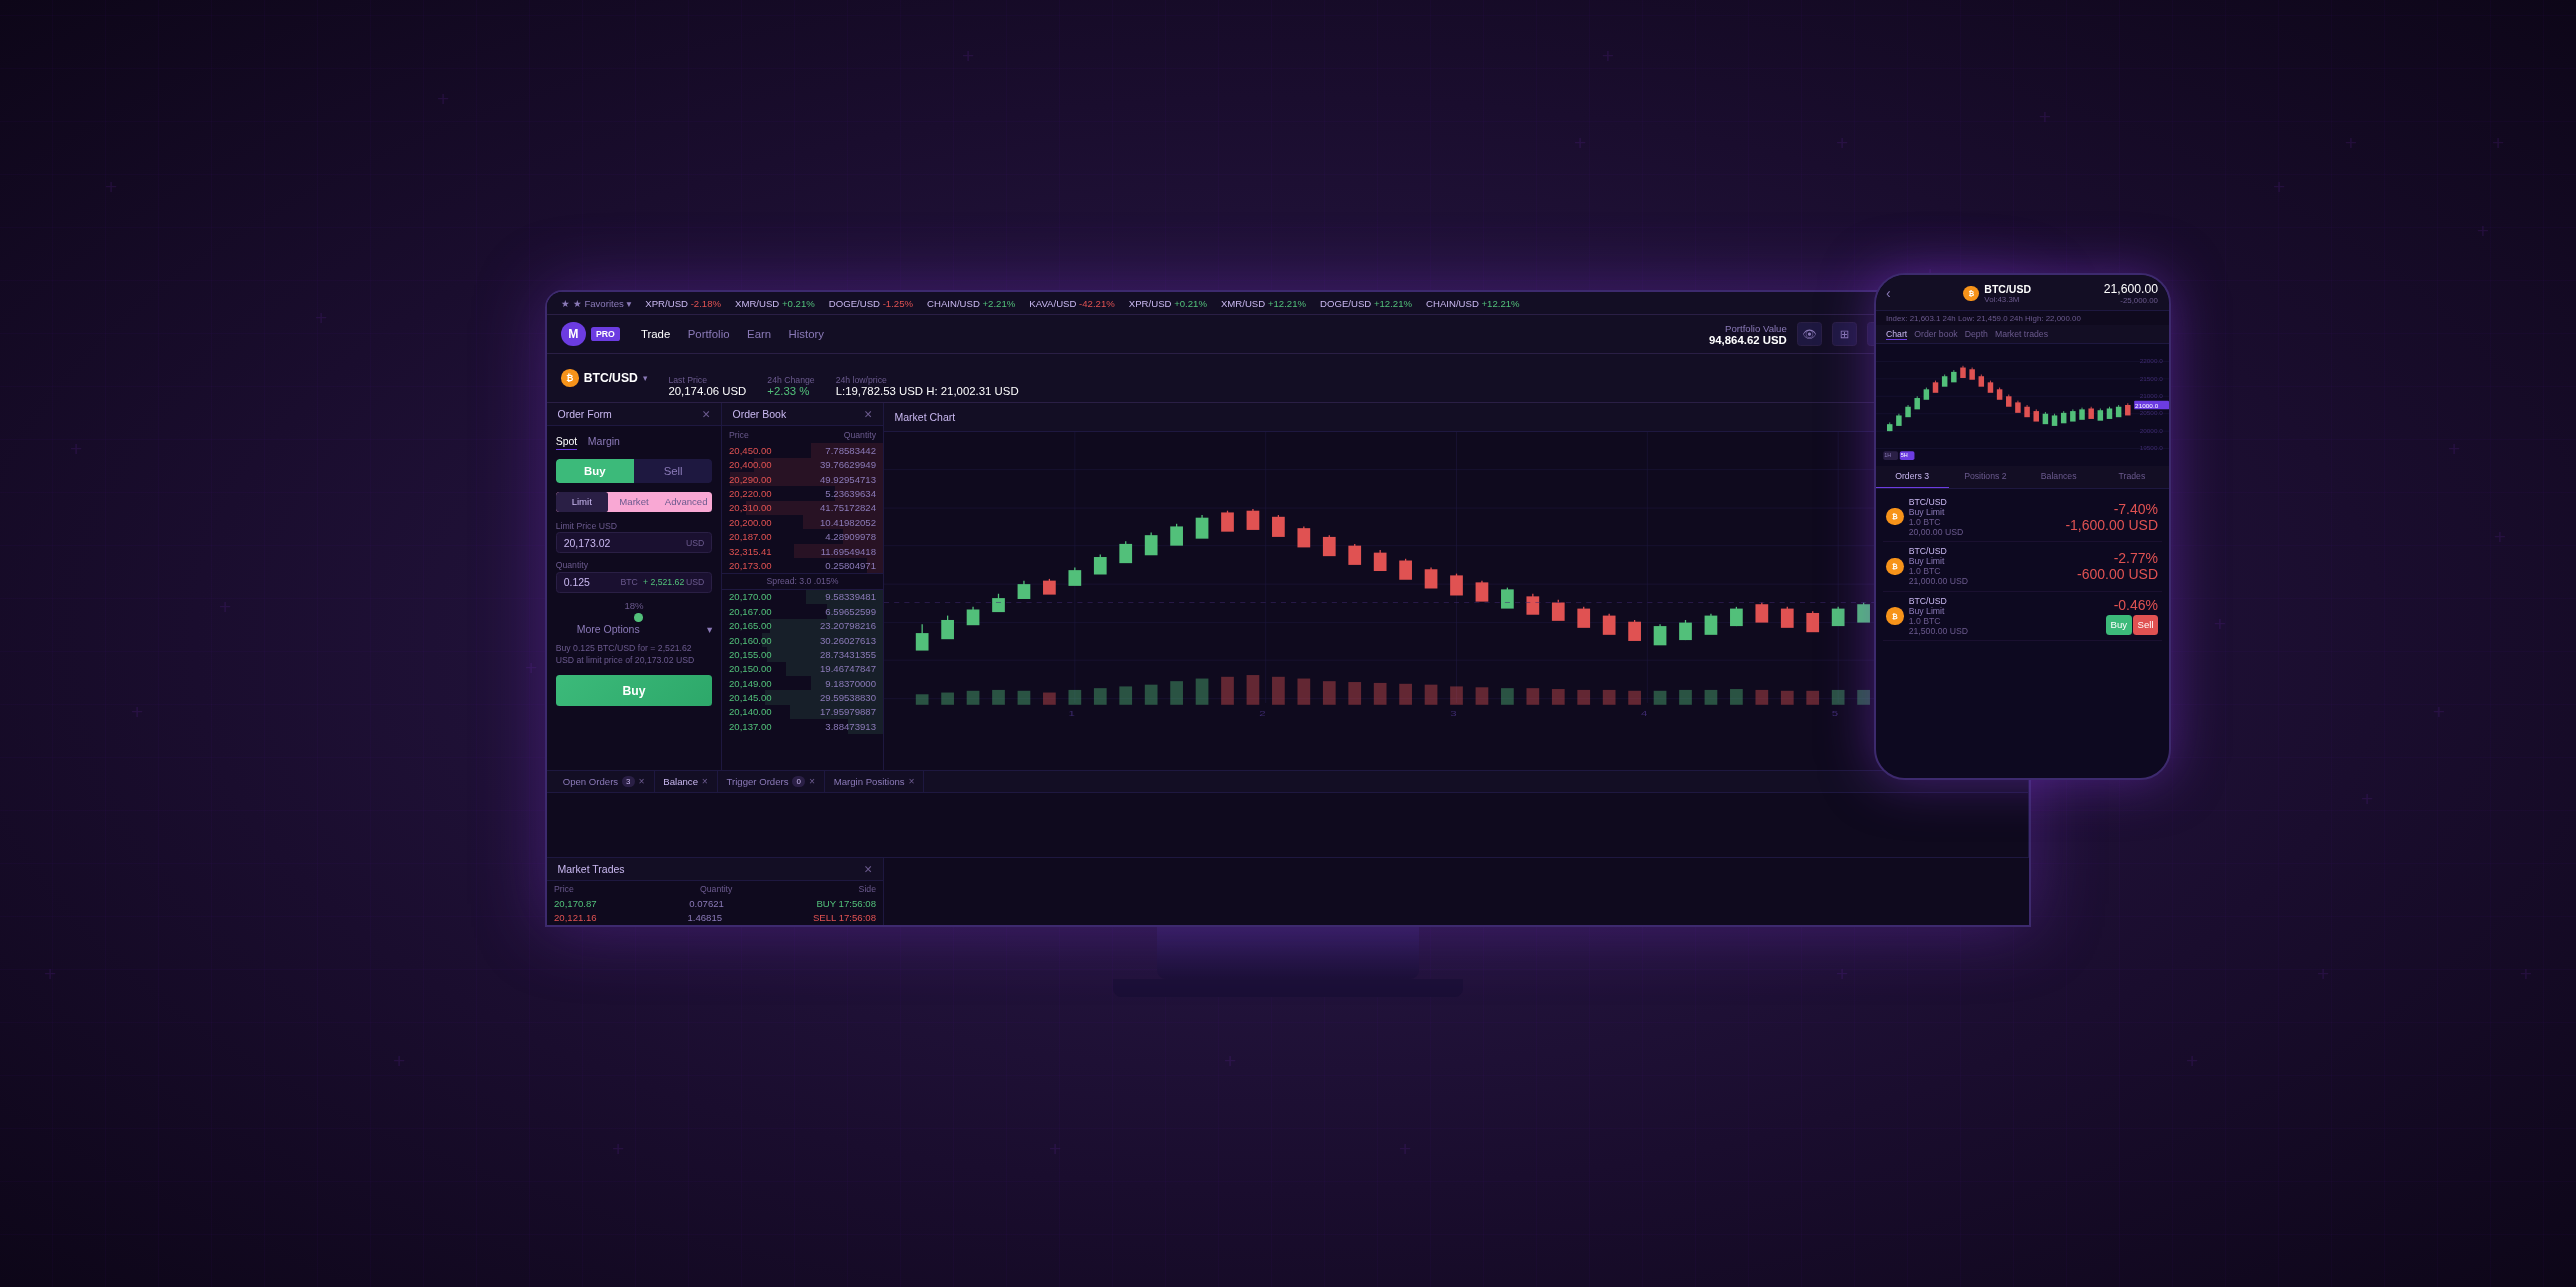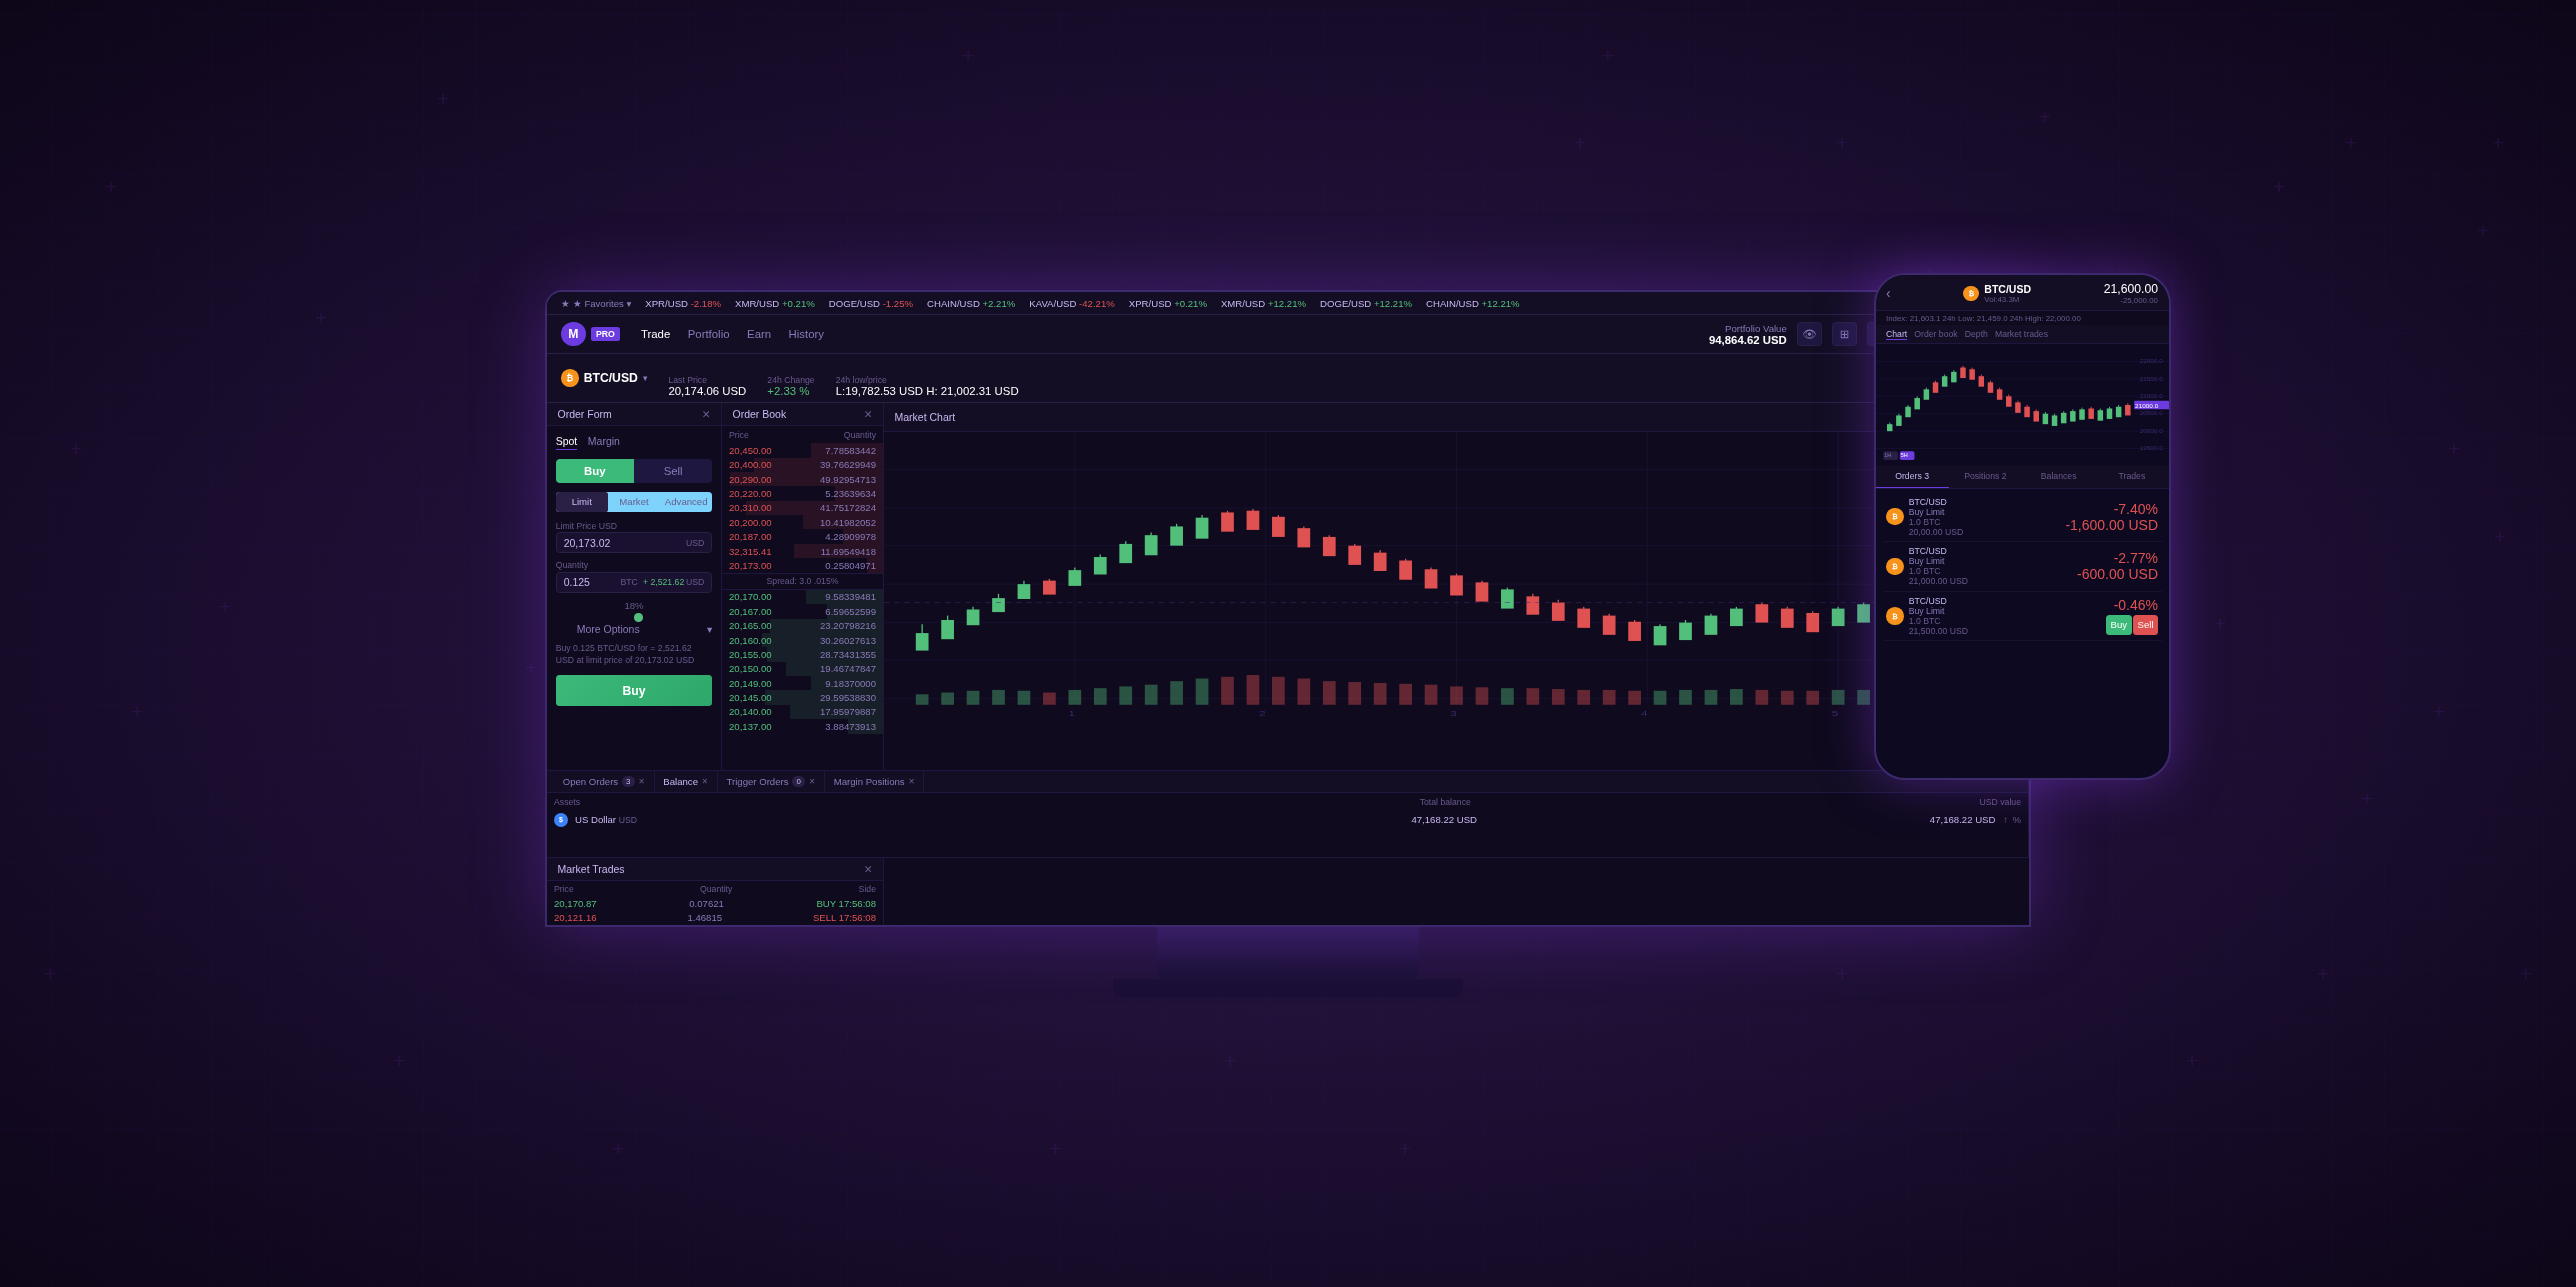--- a/index.html
+++ b/index.html
@@ -274,21 +274,21 @@
       text-align: center;
       padding: 6.1px;
       font-size: 11.4px;
       cursor: pointer;
       border-radius: 0 3.5px 3.5px 0;
     }
     .order-type-tabs {
       display: flex;
       gap: 0;
       margin-bottom: 8.7px;
-      background: #7dd3fc;
+      background: #f9a8d4;
       border-radius: 3.5px;
       overflow: hidden;
     }
     .order-type-tab {
       flex: 1;
       text-align: center;
       padding: 4.4px 3.5px;
       font-size: 9.6px;
       color: #6b5a8e;
       cursor: pointer;
@@ -1206,37 +1206,20 @@
                 </div>
                 <div class="bottom-tab">
                   Trigger Orders <span class="tab-count">0</span>
                   <span class="tab-close">✕</span>
                 </div>
                 <div class="bottom-tab">
                   Margin Positions
                   <span class="tab-close">✕</span>
                 </div>
               </div>
-              <div class="balance-table">
-                <div class="balance-header">
-                  <span style="flex:2">Assets</span>
-                  <span style="flex:3;text-align:right">Total balance</span>
-                  <span style="flex:3;text-align:right">USD value</span>
-                </div>
-                <div class="balance-row">
-                  <div class="usd-dot">$</div>
-                  <span class="balance-asset">US Dollar <span style="color:#6b5a8e;font-size:8.7px">USD</span></span>
-                  <span class="balance-amount">47,168.22 USD</span>
-                  <span class="balance-usd">
-                    47,168.22 USD
-                    <span style="margin-left:5.2px;cursor:pointer;color:#6b5a8e">↑</span>
-                    <span style="margin-left:1.7px;cursor:pointer;color:#6b5a8e">%</span>
-                  </span>
-                </div>
-              </div>
             </div>
           </div>
 
           <div style="display:flex;border-top:0.9px solid #1e1840;">
             <div style="width:337px;border-right:0.9px solid #1e1840;">
               <div class="panel-header">
                 <span class="panel-title">Market Trades</span>
                 <span class="panel-close">✕</span>
               </div>
               <div style="padding:0 7px;">

